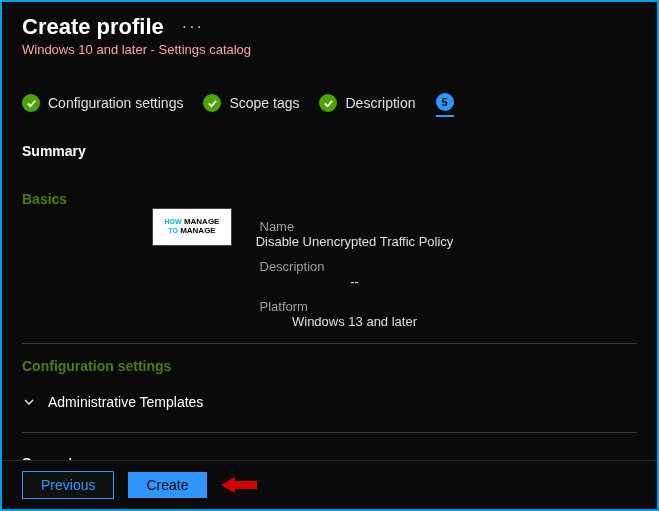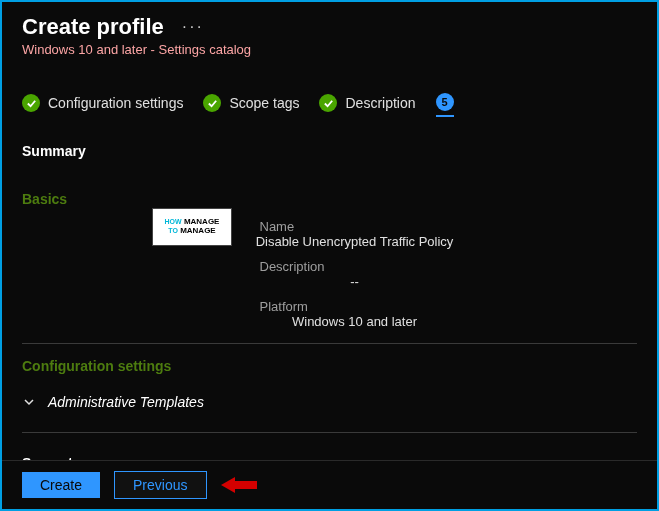--- a/index.html
+++ b/index.html
@@ -125,21 +125,20 @@
       margin: 14px 20px;
     }
     .admin-row {
       display: flex;
       align-items: center;
       gap: 12px;
       padding: 8px 20px;
       cursor: pointer;
       font-size: 14px;
       color: #ffffff;
-      font-style: italic;
     }
     .chev {
       width: 14px;
       height: 14px;
       display: flex;
       align-items: center;
       justify-content: center;
     }
     .chev svg { width: 12px; height: 12px; }
     .scope-label {
@@ -231,21 +230,21 @@
   <div class="kv-row">
     <div class="kv-key">Name</div>
     <div class="kv-val">Disable Unencrypted Traffic Policy</div>
   </div>
   <div class="kv-row">
     <div class="kv-key">Description</div>
     <div class="kv-val">--</div>
   </div>
   <div class="kv-row">
     <div class="kv-key">Platform</div>
-    <div class="kv-val">Windows 10 and later</div>
+    <div class="kv-val">Windows 13 and later</div>
   </div>
 </div>
 
 <div class="watermark">
   <div>
     <span class="cyan">HOW</span>
     <span>MANAGE</span><br>
     <span class="cyan">TO</span>
     <span>MANAGE</span>
   </div>
@@ -264,20 +263,20 @@
       </svg>
   </span>
   <span>Administrative Templates</span>
 </div>
 
 <hr class="divider">
 
 <div class="scope-label">Scope tags</div>
 
 <div class="footer">
+  <button class="btn secondary">Previous</button>
   <button class="btn primary">Create</button>
-  <button class="btn secondary">Previous</button>
   <span class="arrow-ptr">
     <svg viewBox="0 0 36 22">
       <polygon points="0,11 14,3 14,7 36,7 36,15 14,15 14,19" fill="#d40000"></polygon>
     </svg>
   </span>
 </div>
 
 </body></html>

